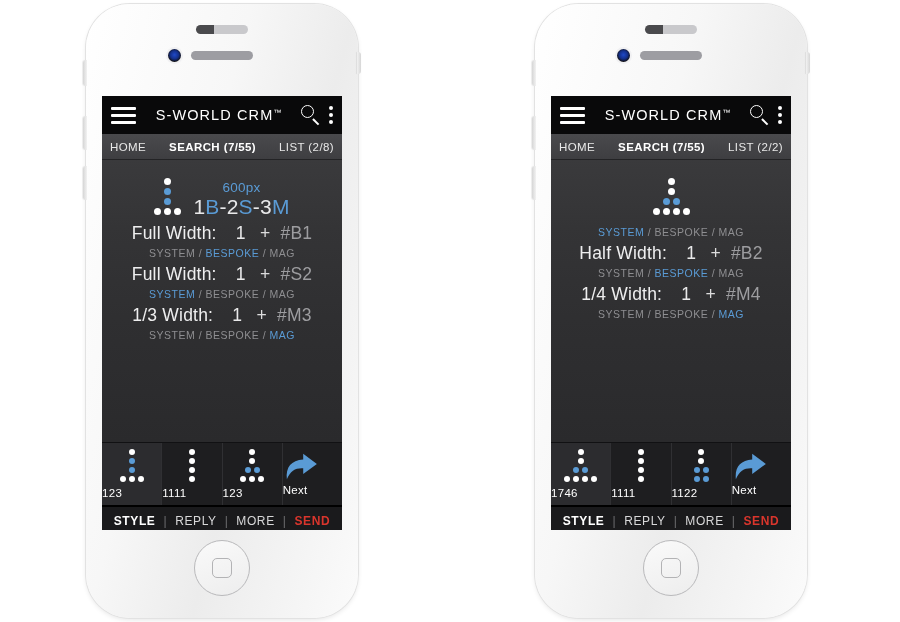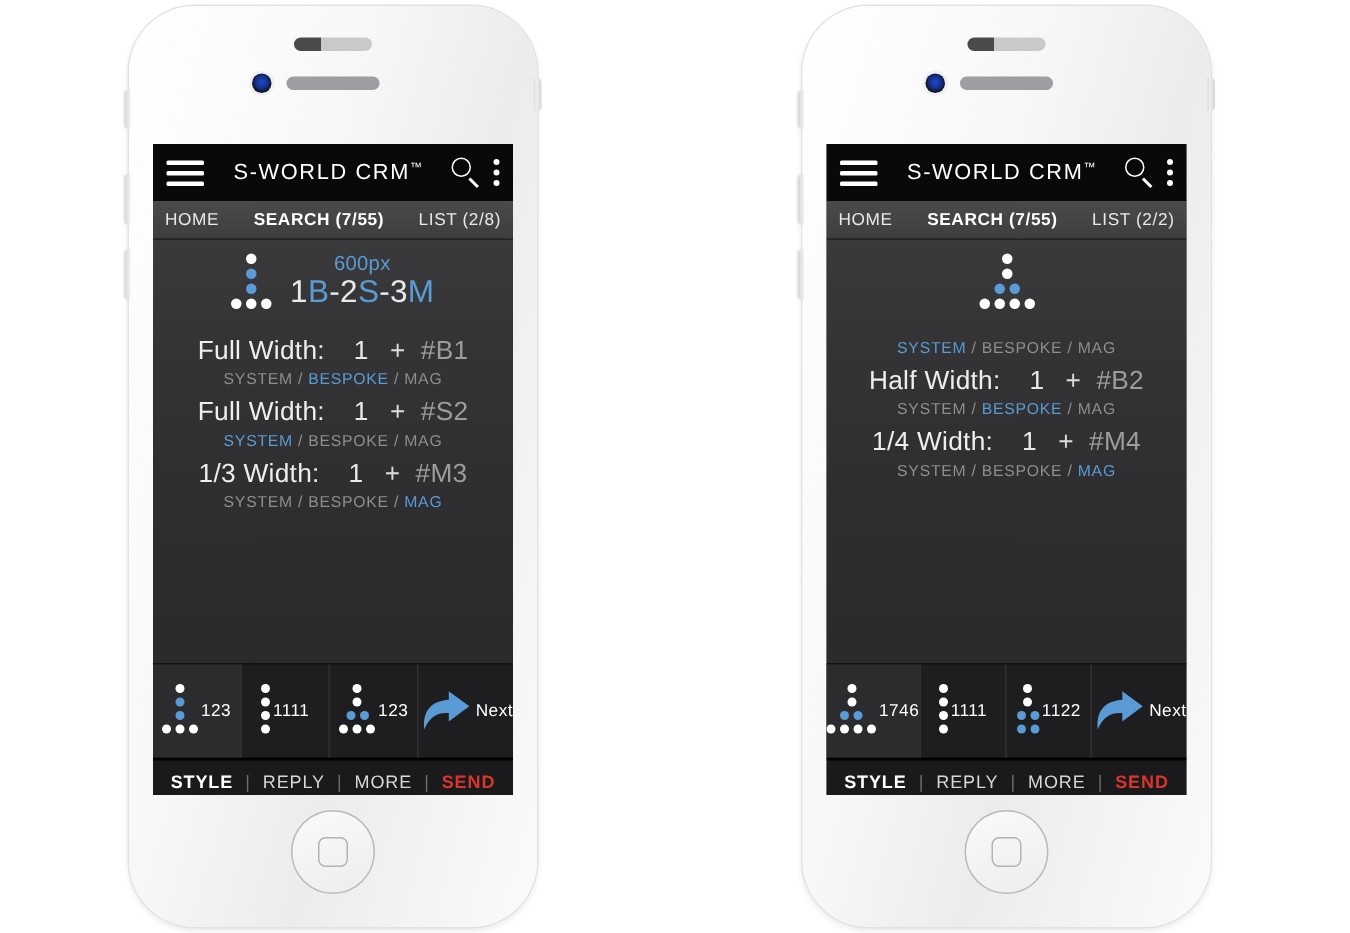--- a/index.html
+++ b/index.html
@@ -199,21 +199,21 @@
 
   .content {
     background: linear-gradient(180deg,#3a3a3c 0%, #343436 24%, #2f2f31 56%, #2a2a2c 100%);
     height: 282px;
     position: relative;
   }
 
   
   .summary {
     display: flex;
-    align-items: flex-start;
+    align-items: flex-end;
     justify-content: center;
     gap: 12px;
     padding-top: 9px;
     height: 58px;
     box-sizing: border-box;
   }
   .summary-text { text-align: center; line-height: 1.05; }
   .summary-px {
     color: #5a9bd5;
     font-size: 13.5px;
@@ -261,22 +261,21 @@
   
   .iconstrip {
     height: 62px;
     background: #1e1e20;
     display: flex;
     border-top: 1px solid #111113;
   }
   .iconcell {
     flex: 1;
     display: flex;
-    flex-direction: row;
-    align-items: center;
+    flex-direction: column;
     justify-content: center;
     gap: 2px;
     border-right: 1px solid #303033;
     position: relative;
   }
   .iconcell:last-child { border-right: none; }
   .iconcell.sel { background: #2c2c2f; }
   .iconcell .caption {
     color: #ffffff;
     font-size: 11.5px;

